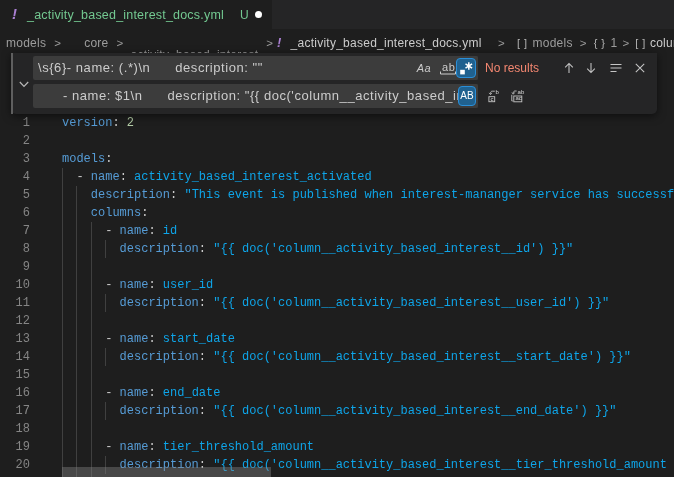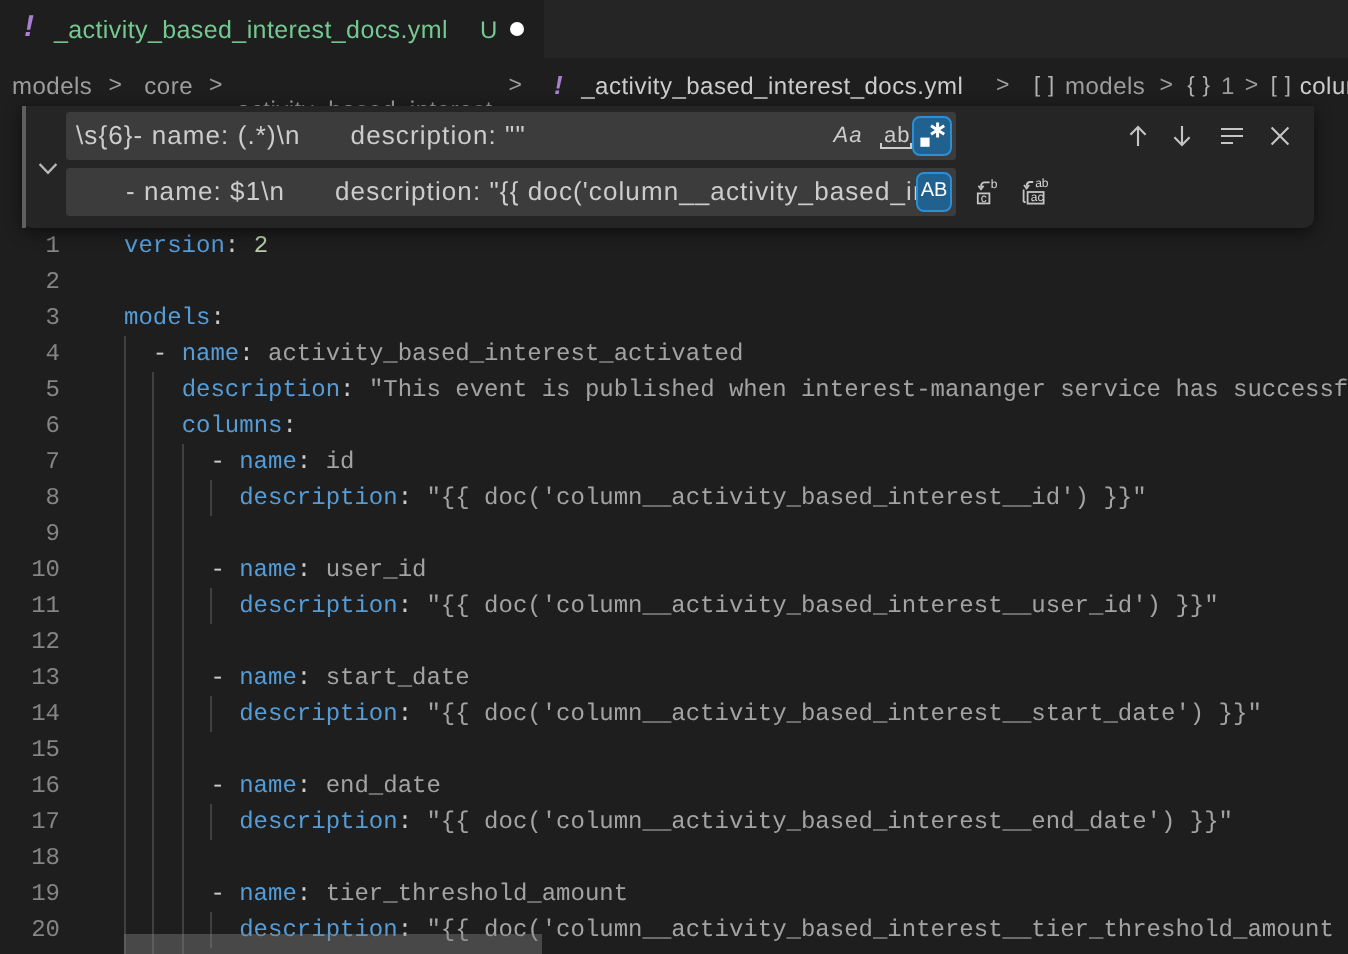--- a/index.html
+++ b/index.html
@@ -35,38 +35,38 @@
   #btn-down { left:572px; top:7px; }
   #btn-sel  { left:597px; top:7px; }
   #btn-x    { left:621px; top:7px; }
   #btn-rep  { left:475px; top:35px; }
   #btn-repall { left:498px; top:35px; }
   
   #gutter { left:0; top:114px; width:30px; text-align:right; font-family:"Liberation Mono", monospace; font-size:12px; line-height:18px; color:#858585; }
   #code { left:62px; top:114px; font-family:"Liberation Mono", monospace; font-size:12px; line-height:18px; color:#cccccc; white-space:pre; }
   .guide { width:1px; background:#404040; }
   .k { color:#569cd6; }
-  .s { color:#a3a3a3; }
+  .s { color:#0ea5e9; }
   .n { color:#b5cea8; }
   #hscroll { left:62px; top:467px; width:209px; height:10px; background:rgba(130,130,130,0.42); }
 </style>
 </head>
 <body>
 
   <div class="abs" id="tabbar"></div>
   <div class="abs" id="tab"></div>
   <div class="abs" id="tabicon">!</div>
   <div class="abs" id="tabname">_activity_based_interest_docs.yml</div>
   <div class="abs" id="tabU">U</div>
   <div class="abs" id="tabdot"></div>
 
   <div class="abs crumbs" style="left:6px;">
     <span>models</span>
     <span class="sep" style="margin-left:8px;">&gt;</span>
-    <span style="margin-left:11px;text-align:center;">core</span>
+    <span style="margin-left:23px;text-align:center;">core</span>
     <span class="sep" style="margin-left:8px;">&gt;</span>
     <span style="margin-left:7px;margin-top:25px;">activity_based_interest</span>
     <span class="sep" style="margin-left:8px;">&gt;</span>
   </div>
   <div class="abs crumbs" style="left:277px;">
     <span class="bang">!</span>
     <span class="hl" style="margin-left:9px;">_activity_based_interest_docs.yml</span>
   </div>
   <div class="abs crumbs" style="left:498px;">
     <span class="sep">&gt;</span>
@@ -123,20 +123,21 @@
           <text x="3" y="13" font-size="11" fill="#cccccc" font-family="Liberation Sans">ab</text>
           <path d="M1.5 13.5 v2.5 h15 v-2.5" stroke="#cccccc" stroke-width="1" fill="none"></path>
         </svg></span>
       <span class="opt on" style="left:423px; width:20px;"><svg width="18" height="18" viewBox="0 0 18 18" style="vertical-align:middle;">
           <rect x="3.2" y="9.8" width="4.6" height="4.6" fill="#ffffff"></rect>
           <g stroke="#ffffff" stroke-width="1.5">
             <path d="M11.8 2.2 V9.8 M8.5 3.9 L15.1 8.1 M15.1 3.9 L8.5 8.1"></path>
           </g>
         </svg></span>
     </div>
+    <div class="abs" id="no-results">No results</div>
 
     <svg class="abs icon16" id="btn-up" viewBox="0 0 16 16" fill="none" stroke="#c5c5c5" stroke-width="1.05">
       <path d="M8 13 V3.6 M4.2 7.4 L8 3.5 L11.8 7.4"></path>
     </svg>
     <svg class="abs icon16" id="btn-down" viewBox="0 0 16 16" fill="none" stroke="#c5c5c5" stroke-width="1.05">
       <path d="M8 3 V12.4 M4.2 8.6 L8 12.5 L11.8 8.6"></path>
     </svg>
     <svg class="abs icon16" id="btn-sel" viewBox="0 0 16 16" fill="none" stroke="#c5c5c5" stroke-width="1.1">
       <path d="M2.5 4.5 H13.5 M2.5 8 H13.5 M2.5 11.5 H8.5"></path>
     </svg>

